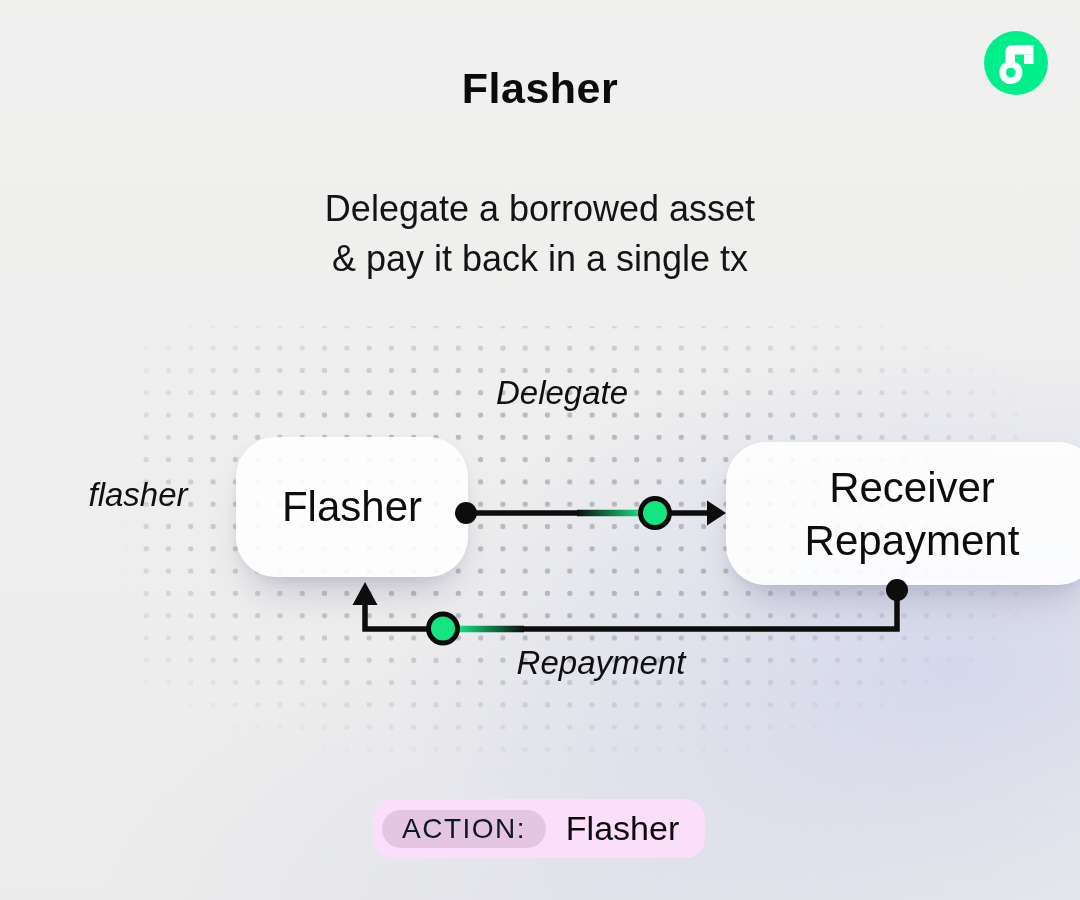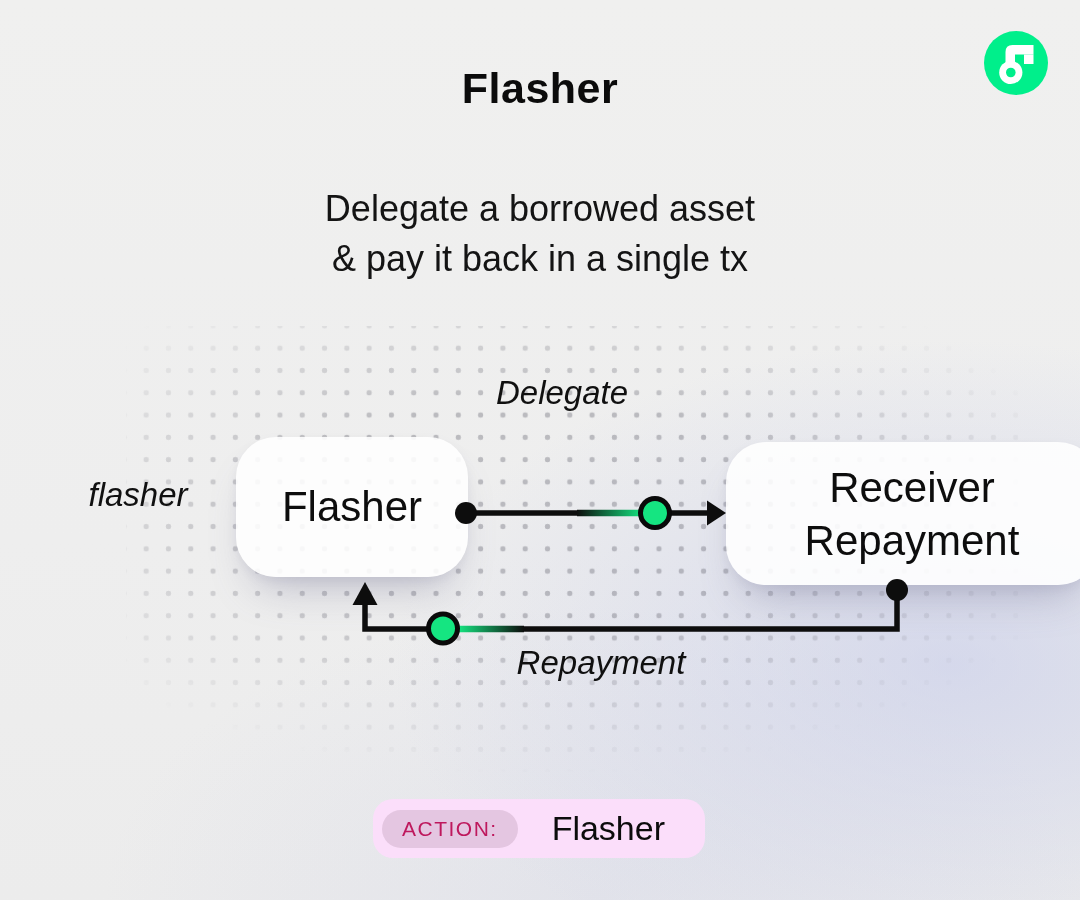--- a/index.html
+++ b/index.html
@@ -63,24 +63,24 @@
   .label-repayment{left:601px;top:641px;}
   .arrows{position:absolute;z-index:3;left:0;top:0;pointer-events:none;}
   .action-badge{
     position:absolute;z-index:2;
     left:373px;top:799px;width:332px;height:59px;
     background:#fbdefa;border-radius:20px;
     display:flex;align-items:center;
     padding-left:9px;box-sizing:border-box;
   }
   .action-key{
-    background:#e4c6e1;color:#be185d;
+    background:#e4c6e1;color:#0f172a;
     border-radius:19px;height:38px;padding:0 20px;
     display:flex;align-items:center;
-    font-size:21px;font-weight:500;letter-spacing:1.5px;
+    font-size:28px;font-weight:500;letter-spacing:1.5px;
   }
   .action-value{
     flex:1;text-align:center;font-size:34px;color:#0c0c0c;padding-right:6px;
   }
 </style>
 </head>
 <body>
 
 <div class="canvas">
 

